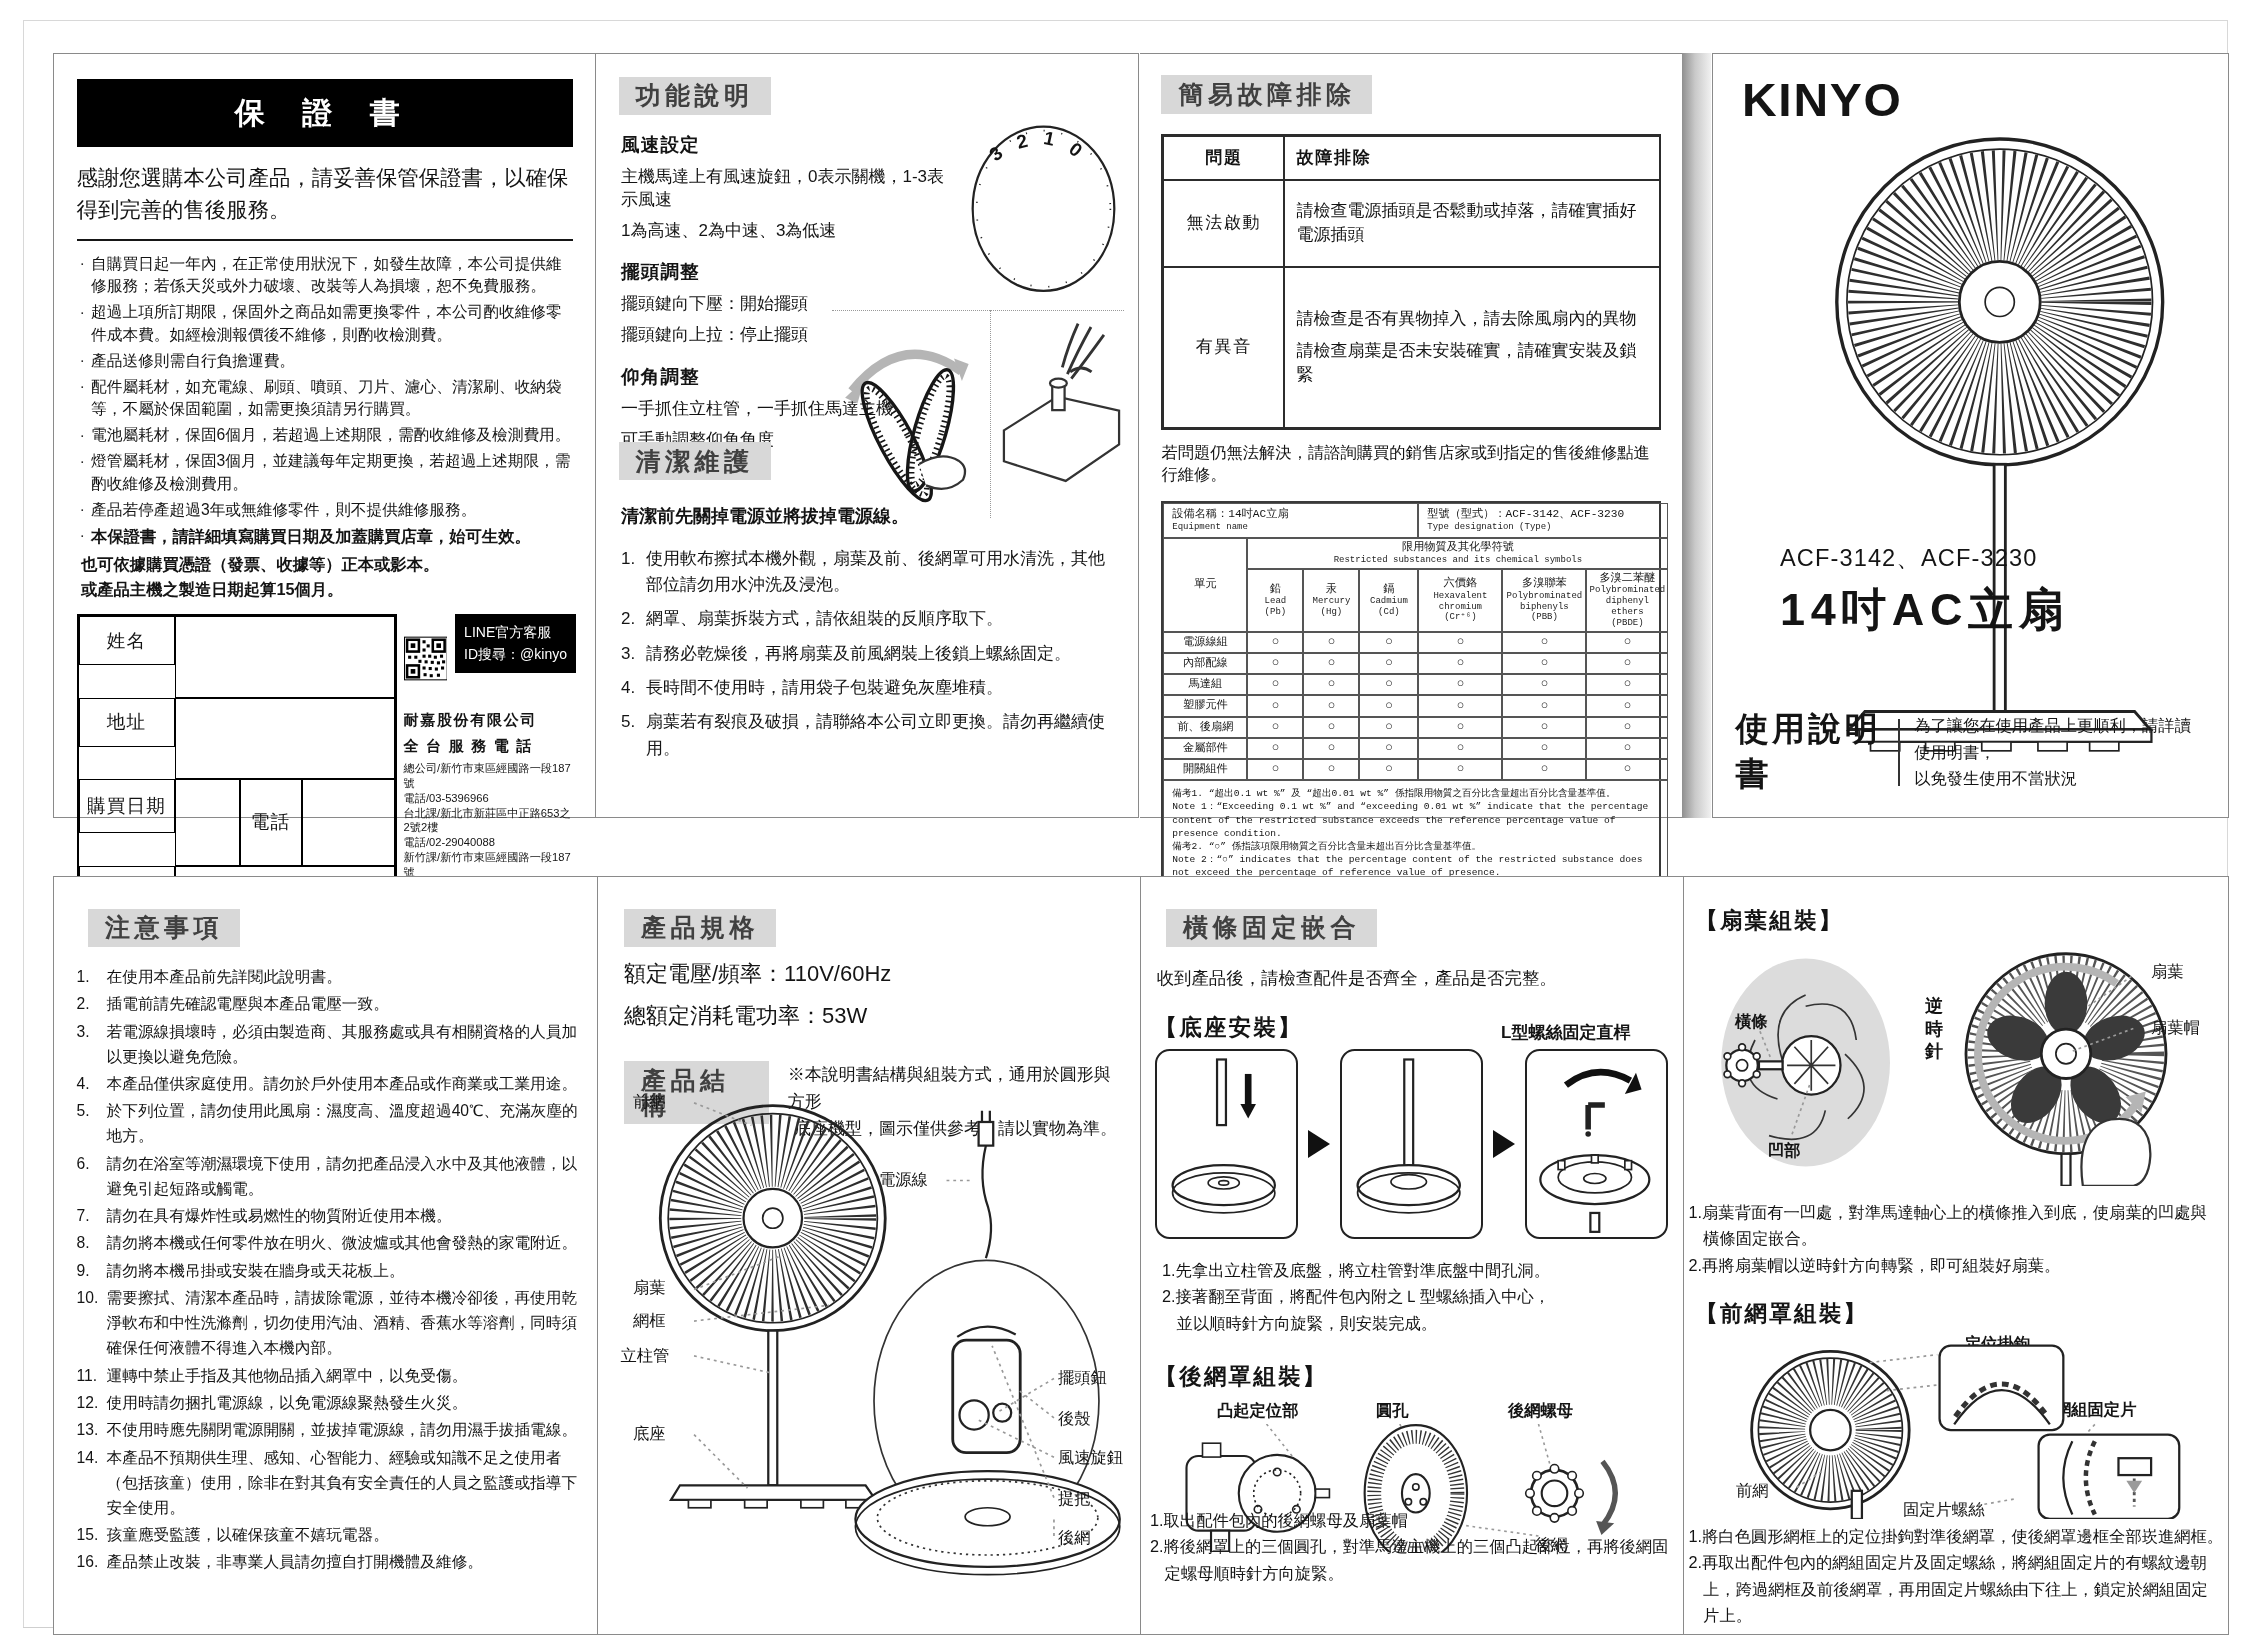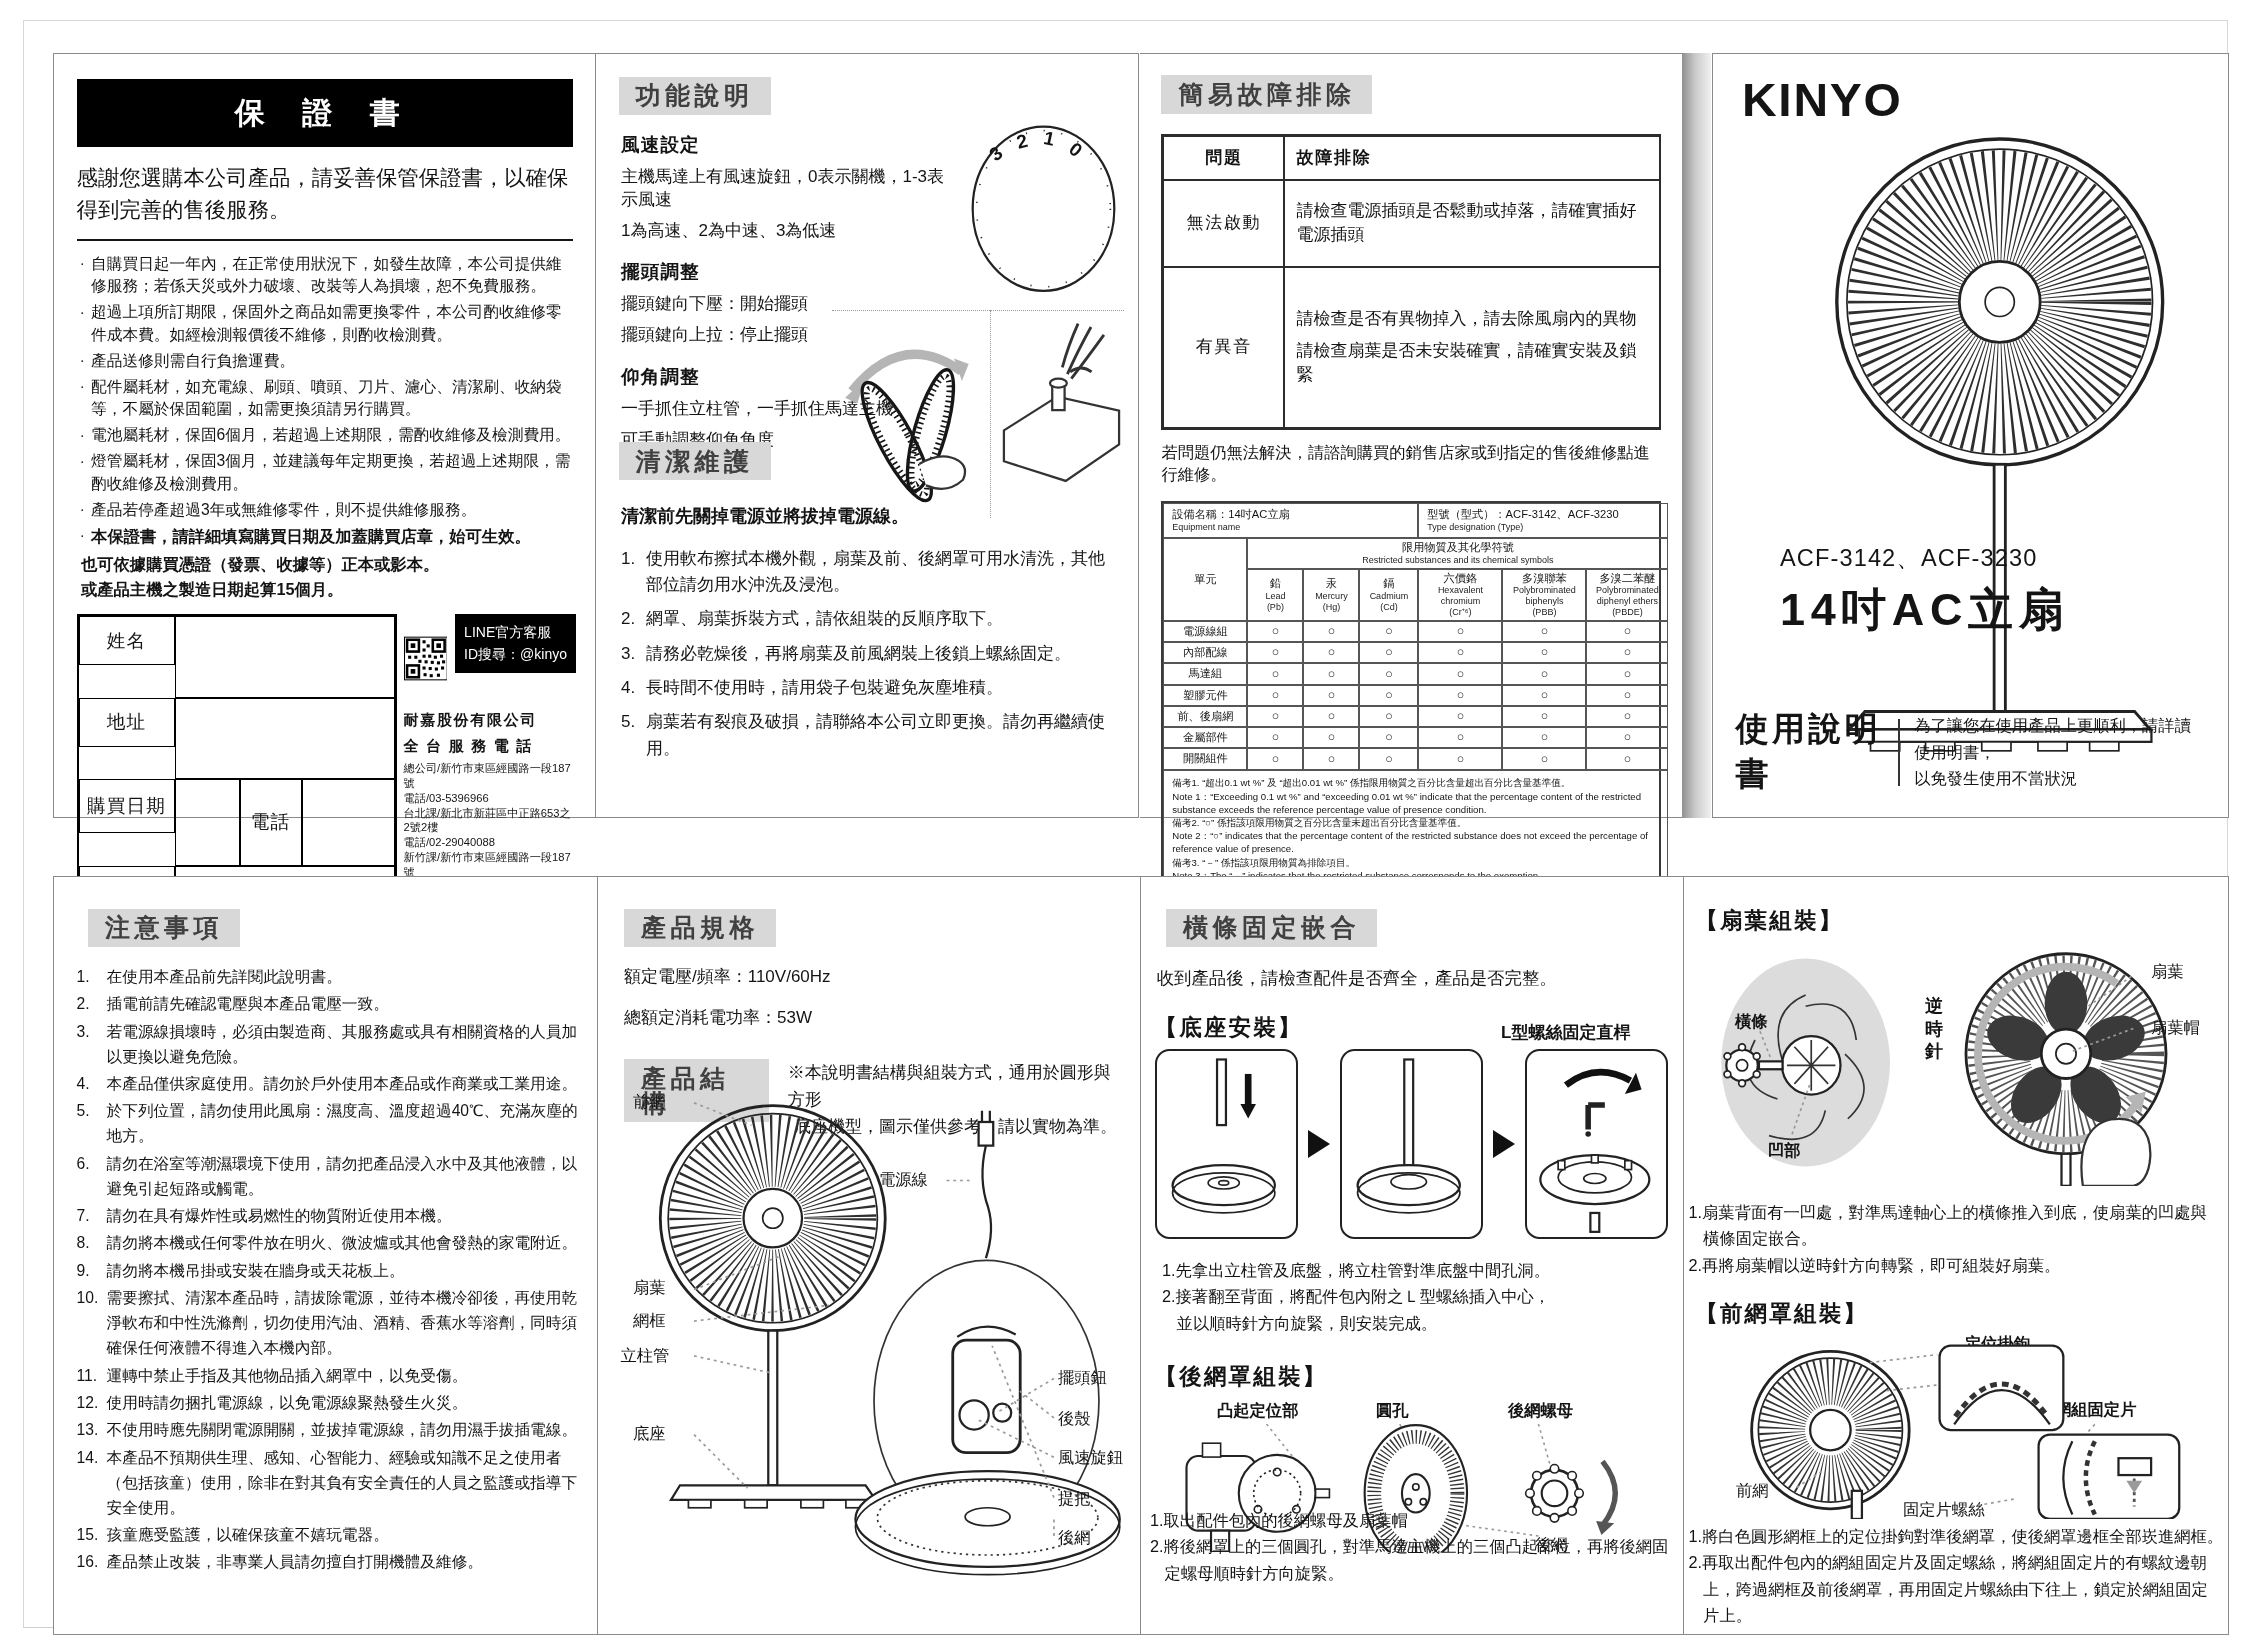--- a/index.html
+++ b/index.html
@@ -45,39 +45,39 @@
   .dial-digit{position:absolute;font-size:19px;font-weight:bold;}
   .clean-item{display:flex;font-size:17px;line-height:1.55;margin:7.9px 22.5px 0 25px;}
   .clean-item .n{flex:0 0 25px;}
   
   .tt{display:grid;grid-template-columns:121px 377px;border:2.2px solid #2c2c2c;margin:0 21.4px;}
   .tt .c{border:1.1px solid #2c2c2c;padding:9px 11.2px;font-size:17px;line-height:1.42;}
   .tt .q{display:flex;align-items:center;justify-content:center;letter-spacing:1.7px;}
   .tt .s p{margin:0 0 7.9px;}
   .tt .s p:last-child{margin:0;}
   .tt-note{font-size:16.3px;margin:12.4px 21.4px 0;}
-  .rohs{margin:14.6px 21.4px 0;border:2.2px solid #3a3a3a;display:grid;grid-template-columns:84px 56px 56px 59px 84px 84px 82px;font-size:11.2px;}
+  .rohs{margin:14.6px 21.4px 0;border:2.2px solid #3a3a3a;display:grid;grid-template-columns:84px 56px 56px 59px 84px 84px 82px;font-size:11.2px;font-family:Liberation Mono, monospace;}
   .rc{border:0.6px solid #555;display:flex;flex-direction:column;align-items:center;justify-content:center;text-align:center;padding:2.2px 1.7px;line-height:1.2;}
   .rc.info{flex-direction:column;align-items:flex-start;padding:4.5px 7.9px;}
   .rc .en{font-size:9px;color:#222;}
   .rc.mark{font-size:12.4px;}
   .rc.unitname{font-size:11.2px;}
   .rohs-notes{grid-column:1/8;border:0.6px solid #555;padding:5.6px 7.9px;text-align:left;font-size:9.6px;line-height:1.38;}
   
   .kinyo{font-size:48px;font-weight:900;letter-spacing:1.7px;transform:scaleY(.95);transform-origin:left top;}
   .cov-models{font-size:23.6px;letter-spacing:1.1px;}
   .cov-name{font-size:45px;font-weight:bold;letter-spacing:5.6px;margin-top:5.6px;}
   .cov-strip{position:absolute;left:22.5px;right:22.5px;bottom:20px;display:flex;align-items:center;gap:14.6px;}
   .cov-doc{font-size:33px;font-weight:bold;letter-spacing:3.4px;}
   .cov-sep{width:1.7px;height:67px;background:#333;}
   .cov-tag{font-size:16.3px;line-height:1.65;}
   
   .pc-item{display:flex;font-size:15.7px;line-height:1.6;margin:0 14.6px 2.2px 22.5px;}
   .pc-item .n{flex:0 0 30px;text-align:left;}
-  .spec-line{font-size:17px;margin:18px 0 0 26px;}
+  .spec-line{font-size:22px;margin:12px 0 0 26px;}
   .struct-note{font-size:17px;line-height:1.6;}
   .stepbox{border:2.2px solid #222;border-radius:14.6px;width:139px;height:186px;background:#fff;}
   .tri{width:0;height:0;border-top:14.6px solid transparent;border-bottom:14.6px solid transparent;border-left:22.5px solid #111;}
   .vtext{width:19px;font-size:18px;font-weight:bold;line-height:1.25;word-break:break-all;}
 </style>
 </head>
 <body>
 
 <div class="page-frame"></div>
 <div class="hfold"></div>

